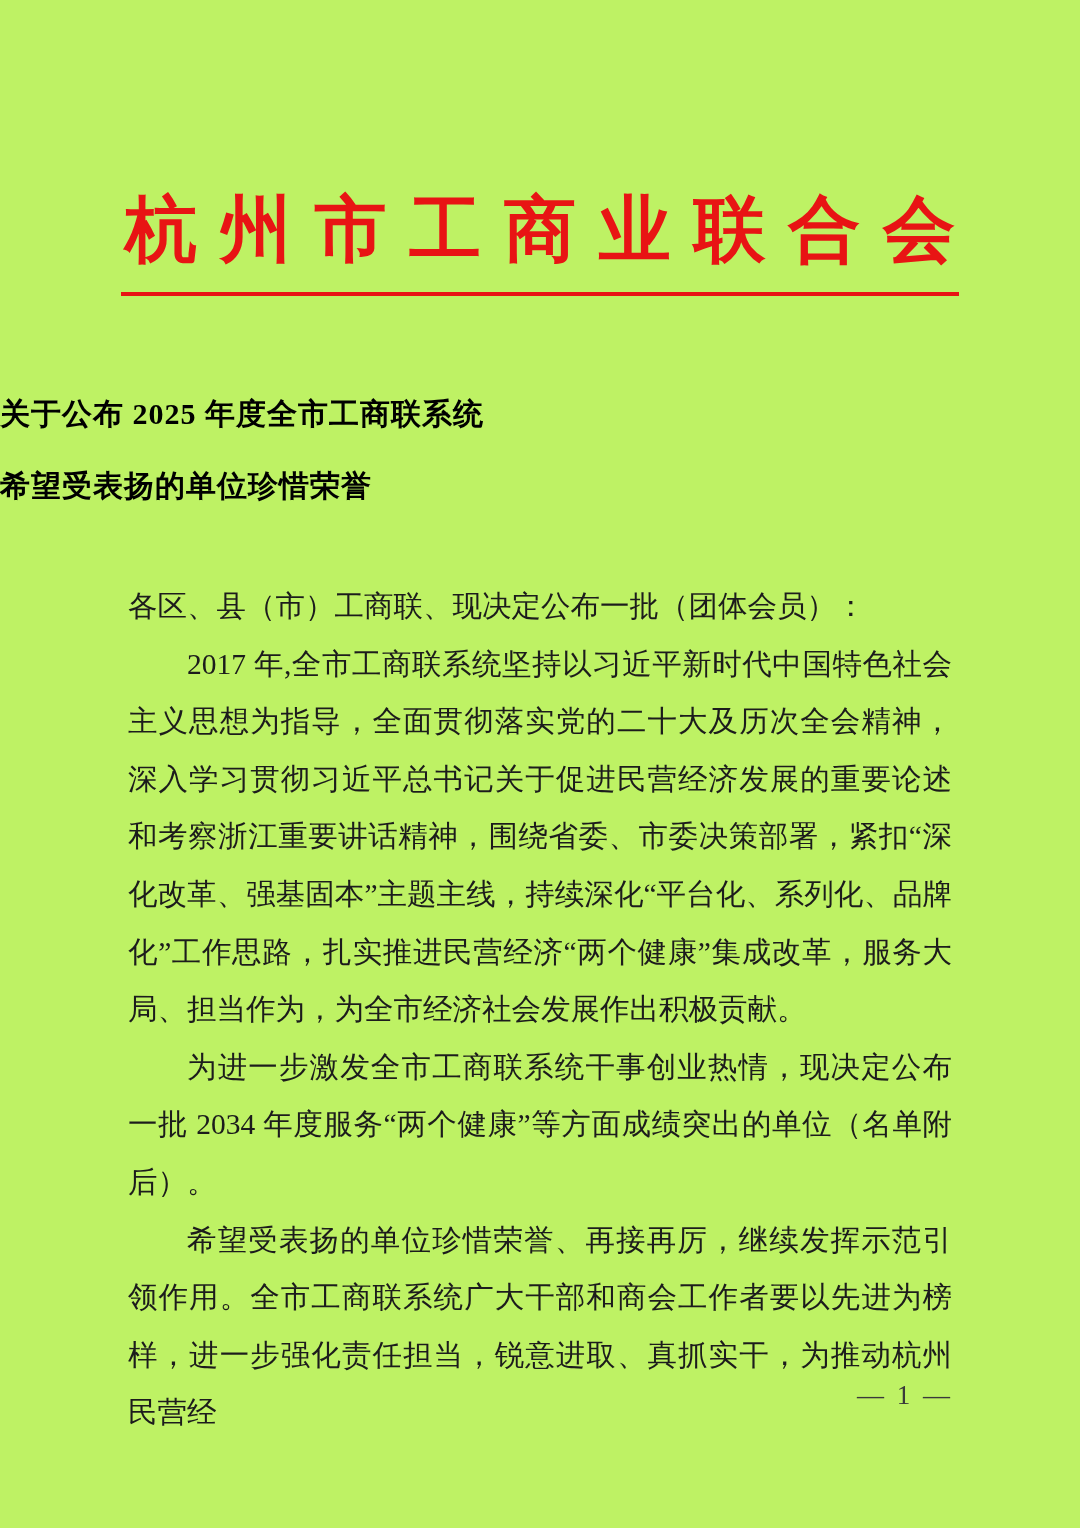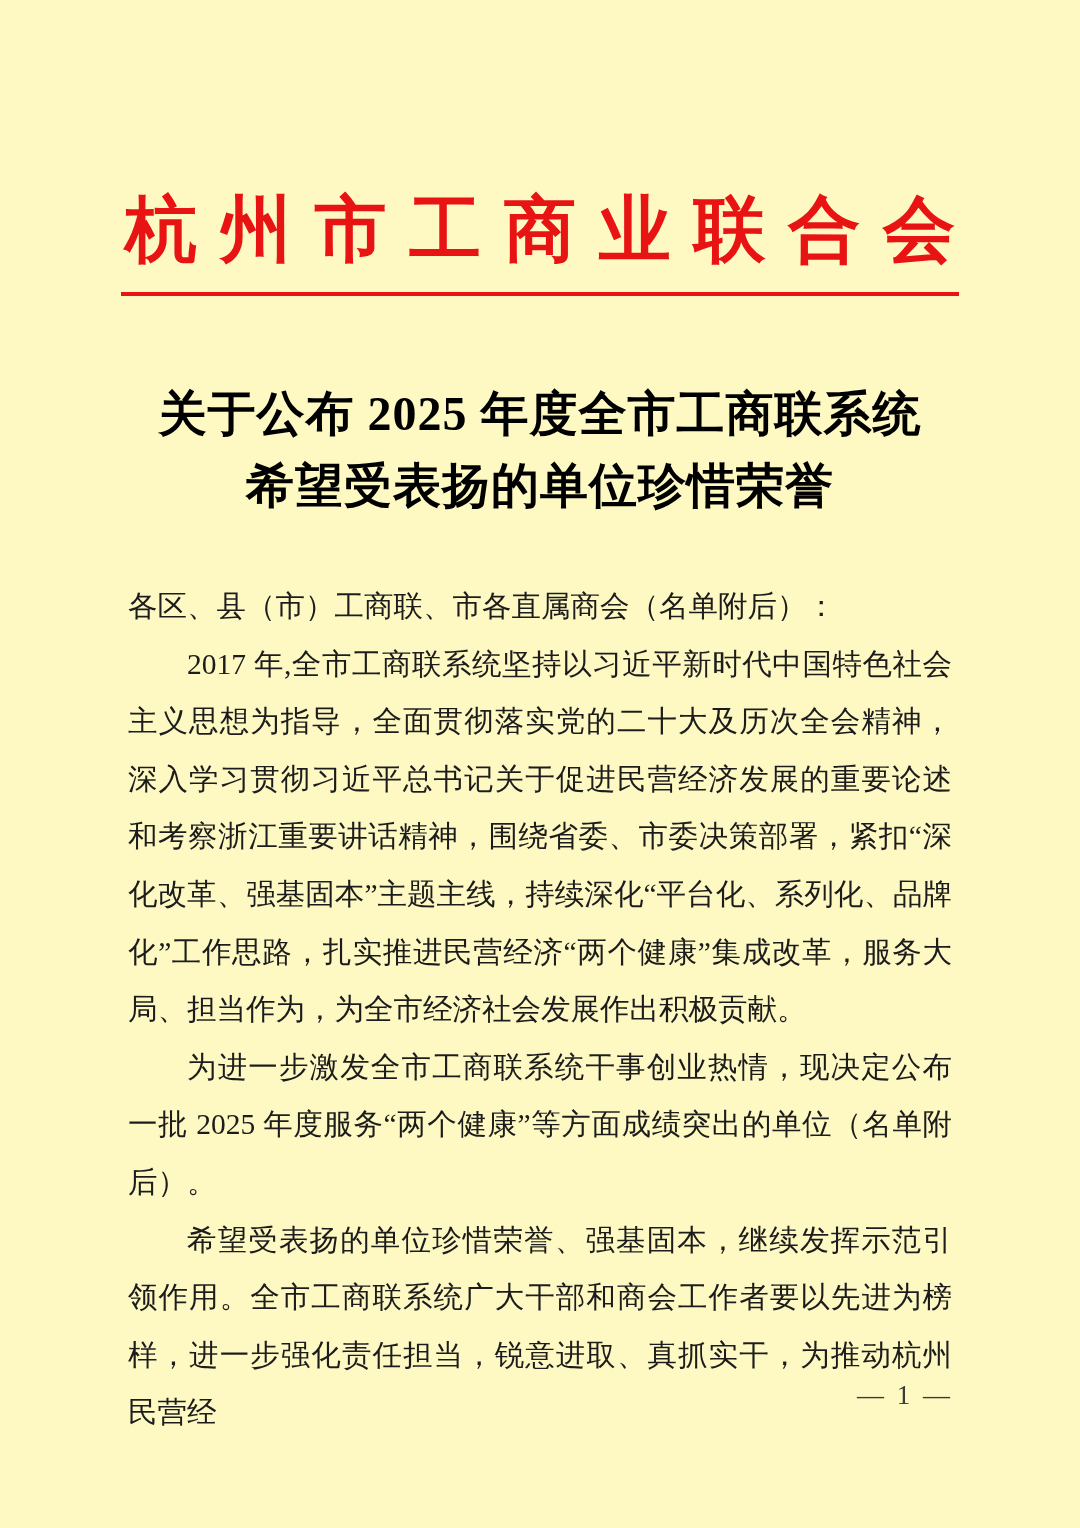--- a/index.html
+++ b/index.html
@@ -6,21 +6,21 @@
   html, body { background: #ffffff; }
   body {
     font-family: "Liberation Serif", "DejaVu Serif", serif;
     color: #1c1c1c;
   }
   .page {
     position: relative;
     width: 1080px;
     height: 1528px;
     margin: 0 auto;
-    background: #fef9c3;
+    background: #bef264;
     overflow: hidden;
   }
   
   .letterhead {
     width: 830px;
     margin: 180px auto 0;
     font-size: 72px;
     font-weight: bold;
     line-height: 100px;
     color: #e81414;
@@ -31,22 +31,22 @@
   }
   .red-line {
     width: 838px;
     height: 4px;
     margin: 12px auto 0;
     background: #e81414;
   }
   
   .doc-title {
     margin-top: 82px;
-    text-align: center;
-    font-size: 48px;
+    text-align: left;
+    font-size: 30px;
     line-height: 72px;
     font-weight: bold;
     color: #000000;
     letter-spacing: 1px;
   }
   
   .doc-body {
     width: 824px;
     margin: 56px auto 0;
     font-size: 29.5px;
@@ -74,23 +74,23 @@
     <div class="letterhead">杭 州 市 工 商 业 联 合 会</div>
     <div class="red-line"></div>
   </header>
 
   <h1 class="doc-title">
     <span>关于公布 2025 年度全市工商联系统</span><br>
     <span>希望受表扬的单位珍惜荣誉</span>
   </h1>
 
   <main class="doc-body">
-    <p class="salutation">各区、县（市）工商联、市各直属商会（名单附后）：</p>
+    <p class="salutation">各区、县（市）工商联、现决定公布一批（团体会员）：</p>
     <p class="indent">2017 年,全市工商联系统坚持以习近平新时代中国特色社会主义思想为指导，全面贯彻落实党的二十大及历次全会精神，深入学习贯彻习近平总书记关于促进民营经济发展的重要论述和考察浙江重要讲话精神，围绕省委、市委决策部署，紧扣“深化改革、强基固本”主题主线，持续深化“平台化、系列化、品牌化”工作思路，扎实推进民营经济“两个健康”集成改革，服务大局、担当作为，为全市经济社会发展作出积极贡献。</p>
-    <p class="indent">为进一步激发全市工商联系统干事创业热情，现决定公布一批 2025 年度服务“两个健康”等方面成绩突出的单位（名单附后）。</p>
-    <p class="indent">希望受表扬的单位珍惜荣誉、强基固本，继续发挥示范引领作用。全市工商联系统广大干部和商会工作者要以先进为榜样，进一步强化责任担当，锐意进取、真抓实干，为推动杭州民营经</p>
+    <p class="indent">为进一步激发全市工商联系统干事创业热情，现决定公布一批 2034 年度服务“两个健康”等方面成绩突出的单位（名单附后）。</p>
+    <p class="indent">希望受表扬的单位珍惜荣誉、再接再厉，继续发挥示范引领作用。全市工商联系统广大干部和商会工作者要以先进为榜样，进一步强化责任担当，锐意进取、真抓实干，为推动杭州民营经</p>
   </main>
 
   <footer>
     <div class="page-number">— 1 —</div>
   </footer>
 
 </div>
 
 </body></html>

